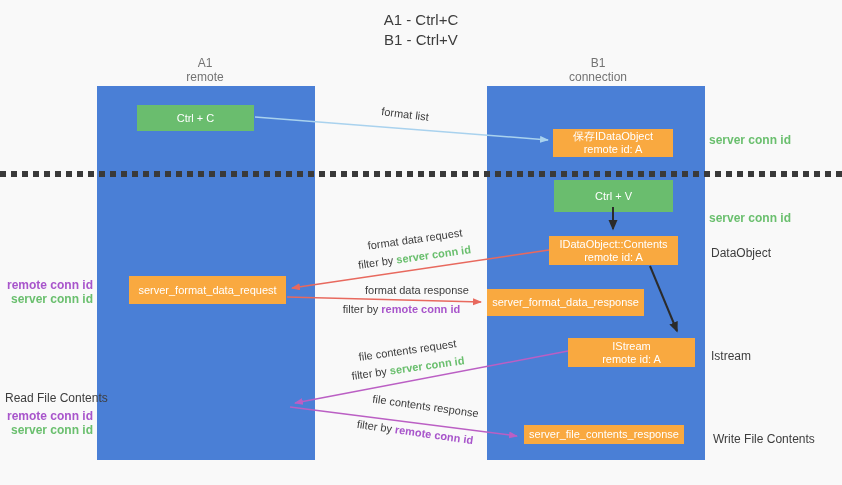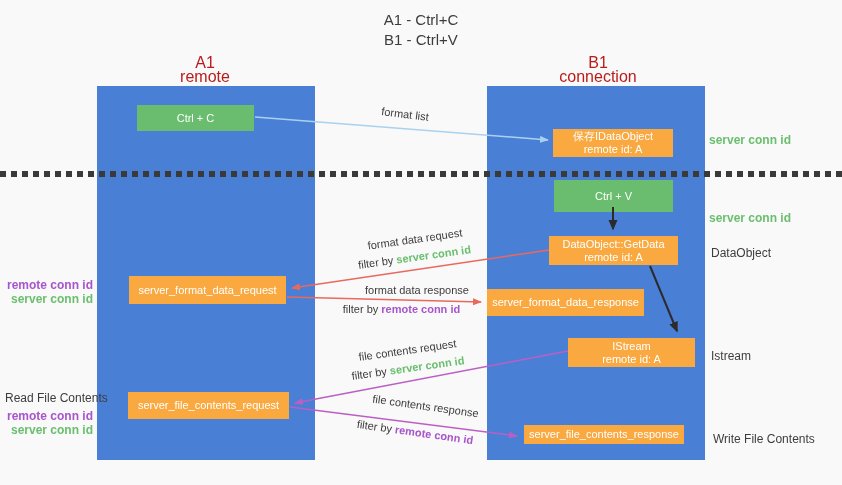--- a/index.html
+++ b/index.html
@@ -11,21 +11,21 @@
     background: #f9f9f9;
     overflow: hidden;
   }
   .title {
     position: absolute; left: 0; right: 0; top: 10px;
     text-align: center; color: #3c3c3c;
     font-size: 15px; line-height: 20px;
   }
   .col-header {
     position: absolute; width: 140px; text-align: center;
-    color: #b91c1c; font-size: 16px; line-height: 14px; top: 56px;
+    color: #737373; font-size: 12px; line-height: 14px; top: 56px;
   }
   #hdr-a1 { left: 135px; }
   #hdr-b1 { left: 528px; }
   .column {
     position: absolute; top: 86px; height: 374px; width: 218px;
     background: #4a7fd6;
   }
   #col-a1 { left: 97px; }
   #col-b1 { left: 487px; }
   .dotline {
@@ -108,35 +108,32 @@
     <span>Ctrl + C</span>
   </div>
   <div class="node orange" id="node-save-do">
     <span>保存IDataObject</span>
     <span>remote id: A</span>
   </div>
   <div class="node green" id="node-ctrl-v">
     <span>Ctrl + V</span>
   </div>
   <div class="node orange" id="node-getdata">
-    <span>DataObject::GetData</span>
+    <span>IDataObject::Contents</span>
     <span>remote id: A</span>
   </div>
   <div class="node orange" id="node-fmt-req">
     <span>server_format_data_request</span>
   </div>
   <div class="node orange" id="node-fmt-resp">
     <span>server_format_data_response</span>
   </div>
   <div class="node orange" id="node-istream">
     <span>IStream</span>
     <span>remote id: A</span>
-  </div>
-  <div class="node orange" id="node-file-req">
-    <span>server_file_contents_request</span>
   </div>
   <div class="node orange" id="node-file-resp">
     <span>server_file_contents_response</span>
   </div>
 
   <div class="side-label id-green" id="lbl-sc1">server conn id</div>
   <div class="side-label id-green" id="lbl-sc2">server conn id</div>
   <div class="side-label" id="lbl-dataobject">DataObject</div>
   <div class="side-label" id="lbl-istream">Istream</div>
   <div class="side-label" id="lbl-write">Write File Contents</div>

